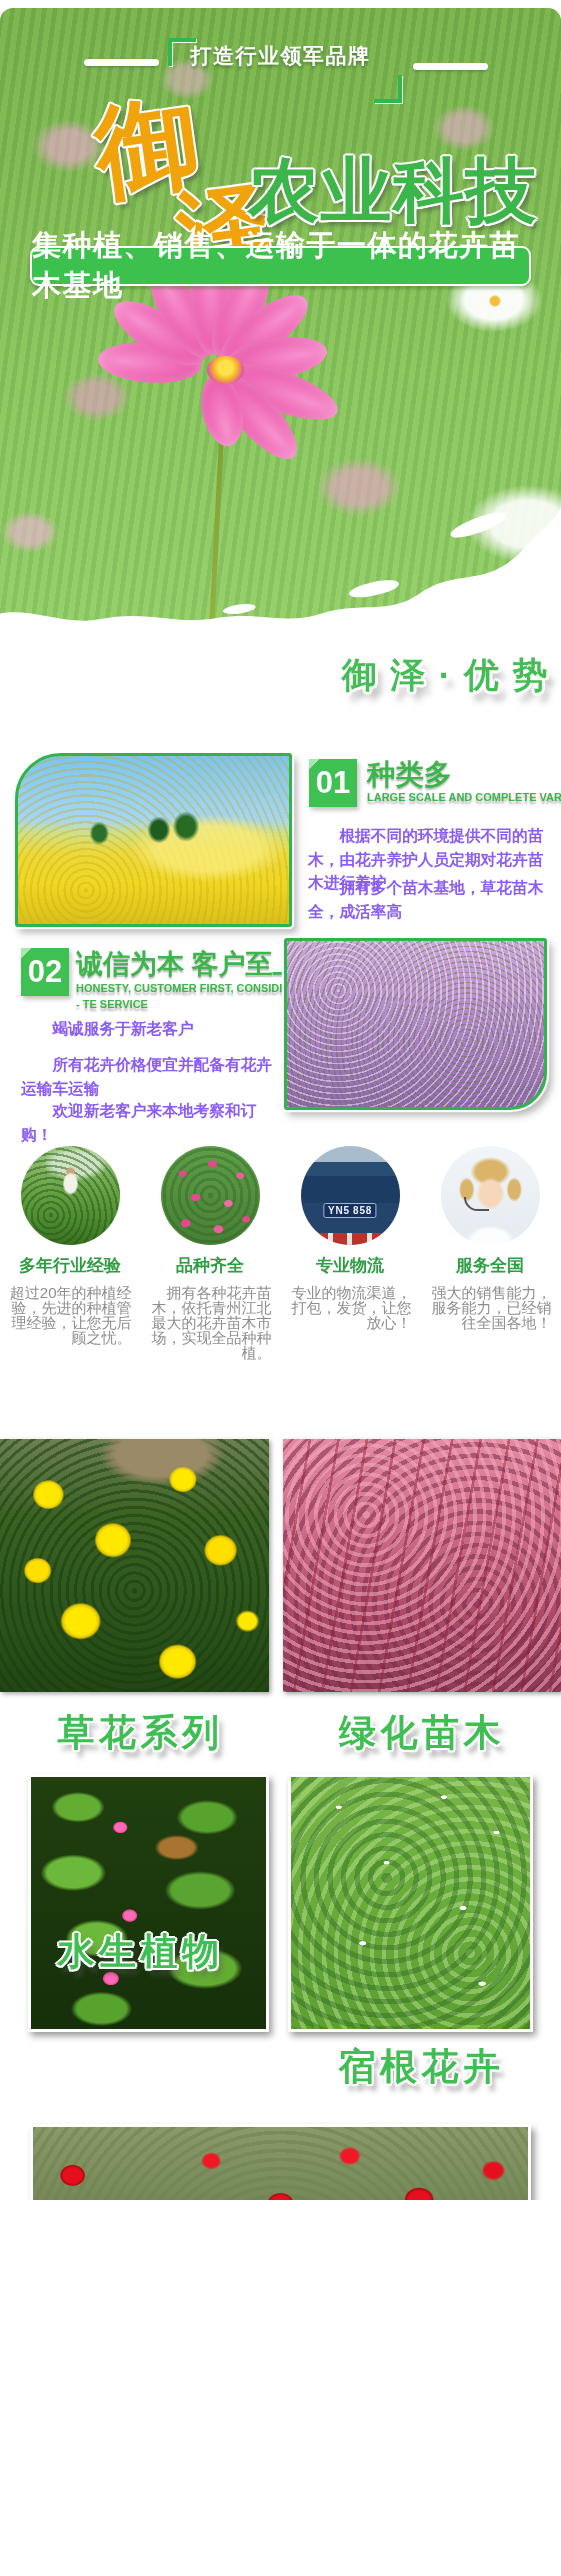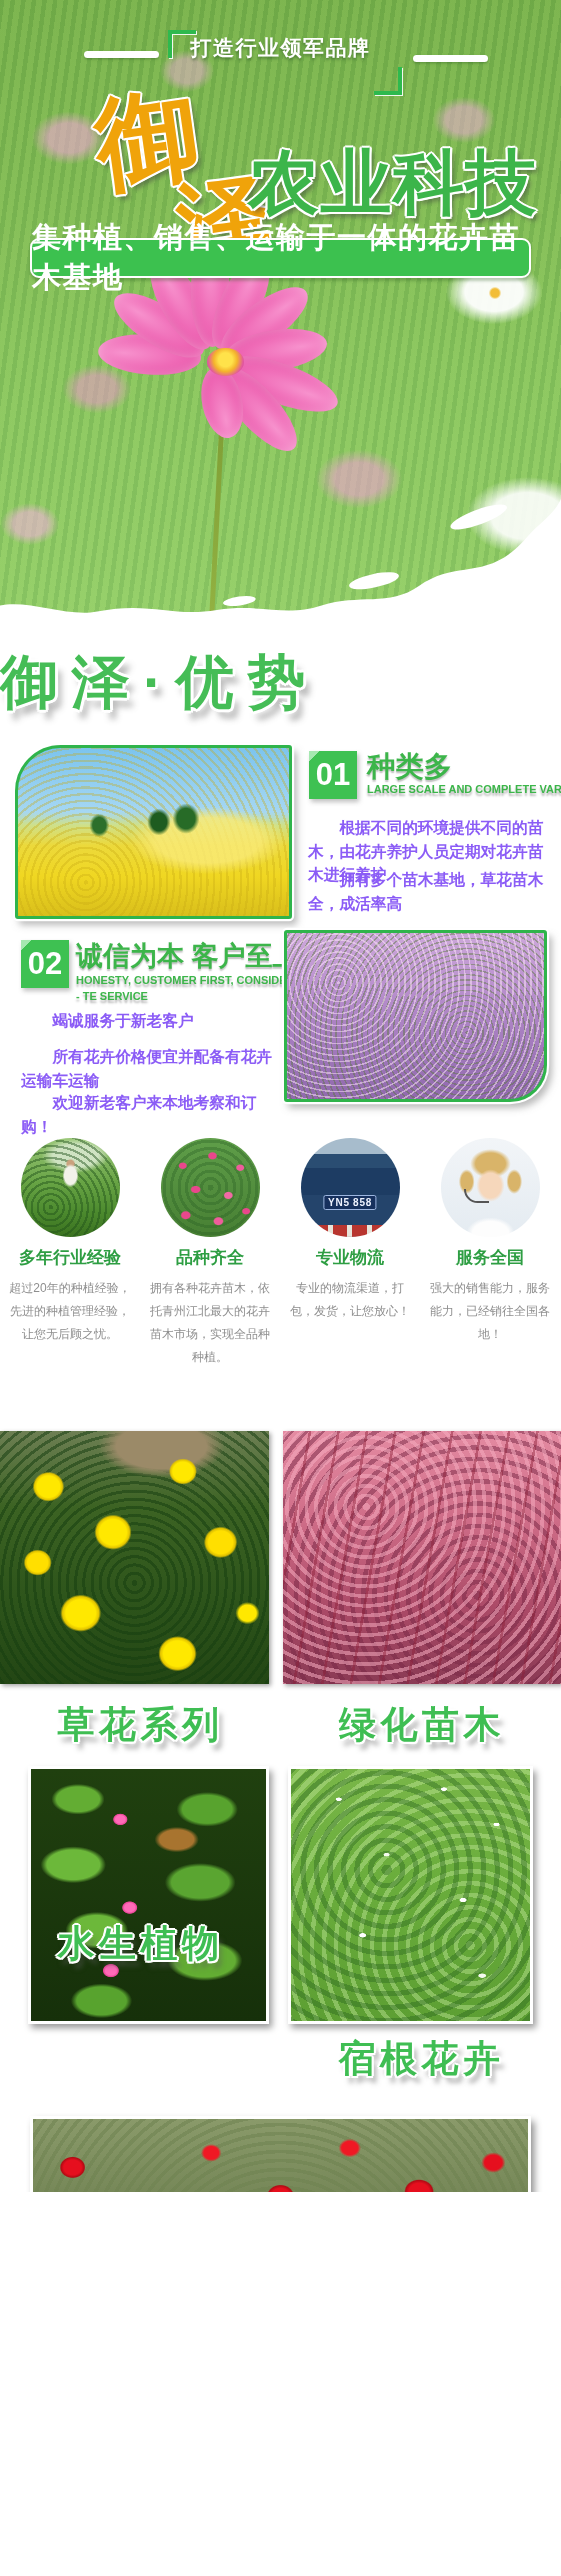--- a/index.html
+++ b/index.html
@@ -1,17 +1,17 @@
 <!DOCTYPE html>
 <html style="font-size:12px"><head>
 <meta charset="utf-8">
 <style>
   html,body{margin:0;padding:0;background:#fff;}
-  #page{position:relative;width:561px;height:2192px;margin:0 auto;overflow:hidden;
-        font-family:"Liberation Sans",sans-serif;background:#fff;}
+  #page{position:relative;width:561px;height:2192px;margin:8px auto;overflow:hidden;
+        font-family:"Liberation Sans",sans-serif;background:#fff;border-radius:13px;}
 
   
   .hero{position:absolute;left:0;top:0;width:561px;height:621px;overflow:hidden;
     background:
       radial-gradient(10.5px 10.5px at 495px 293px,#f2bd38 0 40%,rgba(0,0,0,0) 60%),
       radial-gradient(69px 46px at 494px 292px,rgba(255,255,255,.95) 0 42%,rgba(255,255,255,0) 70%),
       radial-gradient(52px 37px at 69px 138px,rgba(242,166,214,.6) 0 40%,rgba(0,0,0,0) 72%),
       radial-gradient(45px 33px at 464px 120px,rgba(240,170,215,.55) 0 40%,rgba(0,0,0,0) 70%),
       radial-gradient(39px 30px at 187px 71px,rgba(238,172,214,.5) 0 40%,rgba(0,0,0,0) 70%),
       radial-gradient(48px 34px at 97px 389px,rgba(238,150,205,.55) 0 40%,rgba(0,0,0,0) 72%),
@@ -60,22 +60,22 @@
   .logo-char.c1{left:96px;top:72px;font-size:103px;transform:rotate(-8deg);}
   .logo-char.c2{left:178px;top:159px;font-size:93px;transform:rotate(-8deg);}
   .logo-suffix{position:absolute;left:248px;top:136px;font-size:71px;font-weight:bold;
     color:#3cb54a;letter-spacing:1.5px;}
   .tagline{position:absolute;left:30px;top:238px;width:501px;height:40px;box-sizing:border-box;
     background:#3cc14f;border:2.2px solid #fff;border-radius:9px;
     box-shadow:0 2.2px 3px rgba(40,90,30,.3);display:flex;align-items:center;justify-content:center;
     color:#fff;font-size:29px;font-weight:bold;letter-spacing:1.5px;}
 
   
-  .sec-title{position:absolute;left:0;width:561px;text-align:left;
-    color:#45bd56;font-weight:bold;font-size:58px;letter-spacing:13.5px;
+  .sec-title{position:absolute;left:0;width:561px;text-align:right;
+    color:#45bd56;font-weight:bold;font-size:35px;letter-spacing:13.5px;
     text-shadow:-3px 0 0 #fff,3px 0 0 #fff,0 -3px 0 #fff,0 3px 0 #fff,
     -2.2px -2.2px 0 #fff,2.2px 2.2px 0 #fff,-2.2px 2.2px 0 #fff,2.2px -2.2px 0 #fff,6px 9px 6px rgba(90,90,90,.45);}
 
   
   .photo{position:absolute;box-sizing:border-box;}
   .photo-rapeseed{left:15px;top:745px;width:277px;height:174px;border:3px solid #2fb44b;
     border-radius:46px 3px 3px 3px;box-shadow:0 0 0 2.2px #fff,4.5px 6px 7.5px rgba(120,120,120,.5);
     background:
       radial-gradient(19.5px 22.5px at 52% 44%,#1e5c20 0 40%,rgba(0,0,0,0) 60%),
       radial-gradient(22.5px 25.4px at 62% 42%,#276b27 0 40%,rgba(0,0,0,0) 60%),
@@ -131,21 +131,21 @@
   .fc4{background:
       radial-gradient(30px 19.5px at 50% 96%,#fdfdfd 0 60%,rgba(0,0,0,0) 80%),
       radial-gradient(19.5px 22.5px at 50% 48%,#f6d7bb 0 55%,rgba(0,0,0,0) 72%),
       radial-gradient(27px 19.5px at 50% 26%,#d9b469 0 55%,rgba(0,0,0,0) 75%),
       radial-gradient(10.5px 16.5px at 26% 44%,#d9b469 0 55%,rgba(0,0,0,0) 75%),
       radial-gradient(10.5px 16.5px at 74% 44%,#d9b469 0 55%,rgba(0,0,0,0) 75%),
       linear-gradient(180deg,#f2f5f8,#e4ebf1);}
   .fc4 .mic{position:absolute;left:24%;top:52%;width:22.5px;height:12px;border:2.2px solid #555;
     border-top:none;border-right:none;border-radius:0 0 0 13.5px;}
   .feat-title{margin-top:9px;color:#2e9e43;font-size:17px;font-weight:bold;text-align:center;}
-  .feat-desc{margin:7.5px auto 0;width:123px;color:#8e8e8e;font-size:12px;line-height:23px;}
+  .feat-desc{margin:7.5px auto 0;width:123px;color:#8e8e8e;font-size:15px;line-height:15px;text-align:right;}
 
   
   .case-photo{position:absolute;box-sizing:border-box;box-shadow:1.5px 2.2px 4.5px rgba(0,0,0,.35);}
   .ph-marigold{left:0;top:1431px;width:269px;height:253px;
     background:
       radial-gradient(25.4px 24px at 18% 22%,#ffe800 0 45%,#e3c400 55%,rgba(0,0,0,0) 62%),
       radial-gradient(30px 28.4px at 42% 40%,#ffe800 0 45%,#e3c400 55%,rgba(0,0,0,0) 62%),
       radial-gradient(22.5px 21px at 14% 52%,#ffdf00 0 45%,#dcbe00 55%,rgba(0,0,0,0) 62%),
       radial-gradient(33px 30px at 30% 72%,#ffe800 0 45%,#e3c400 55%,rgba(0,0,0,0) 62%),
       radial-gradient(22.5px 21px at 68% 16%,#ffe800 0 45%,#e3c400 55%,rgba(0,0,0,0) 62%),

